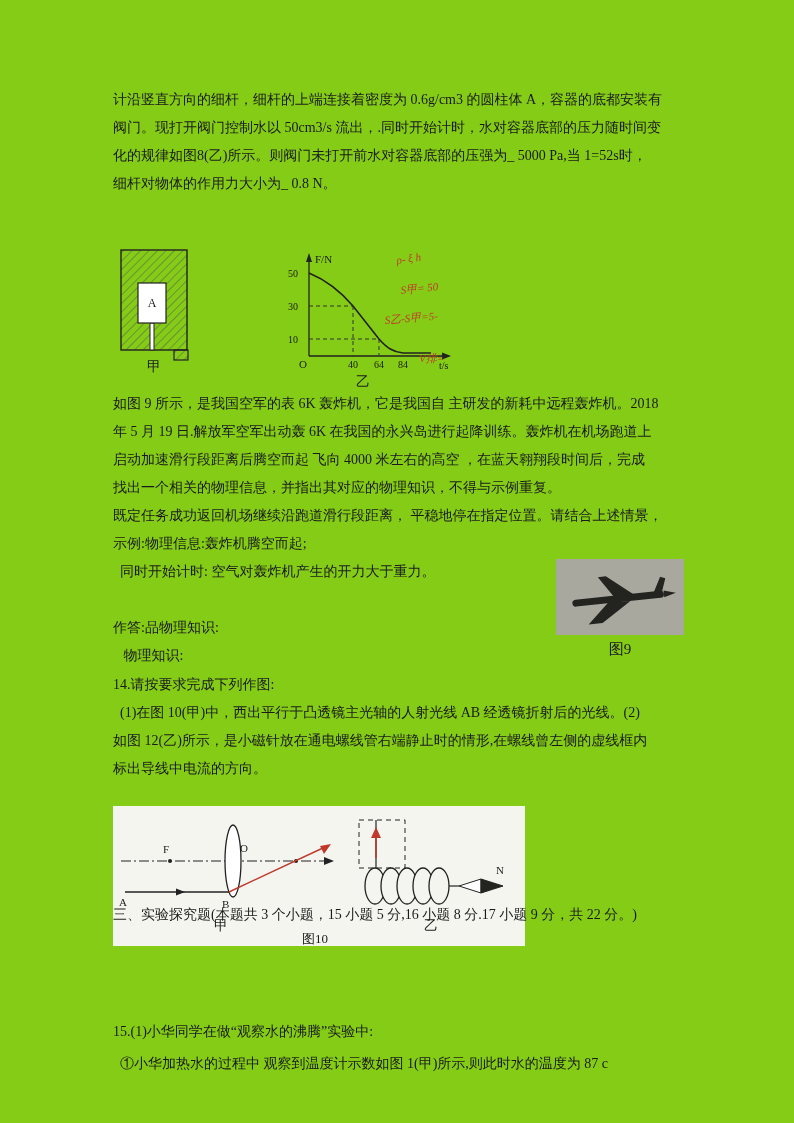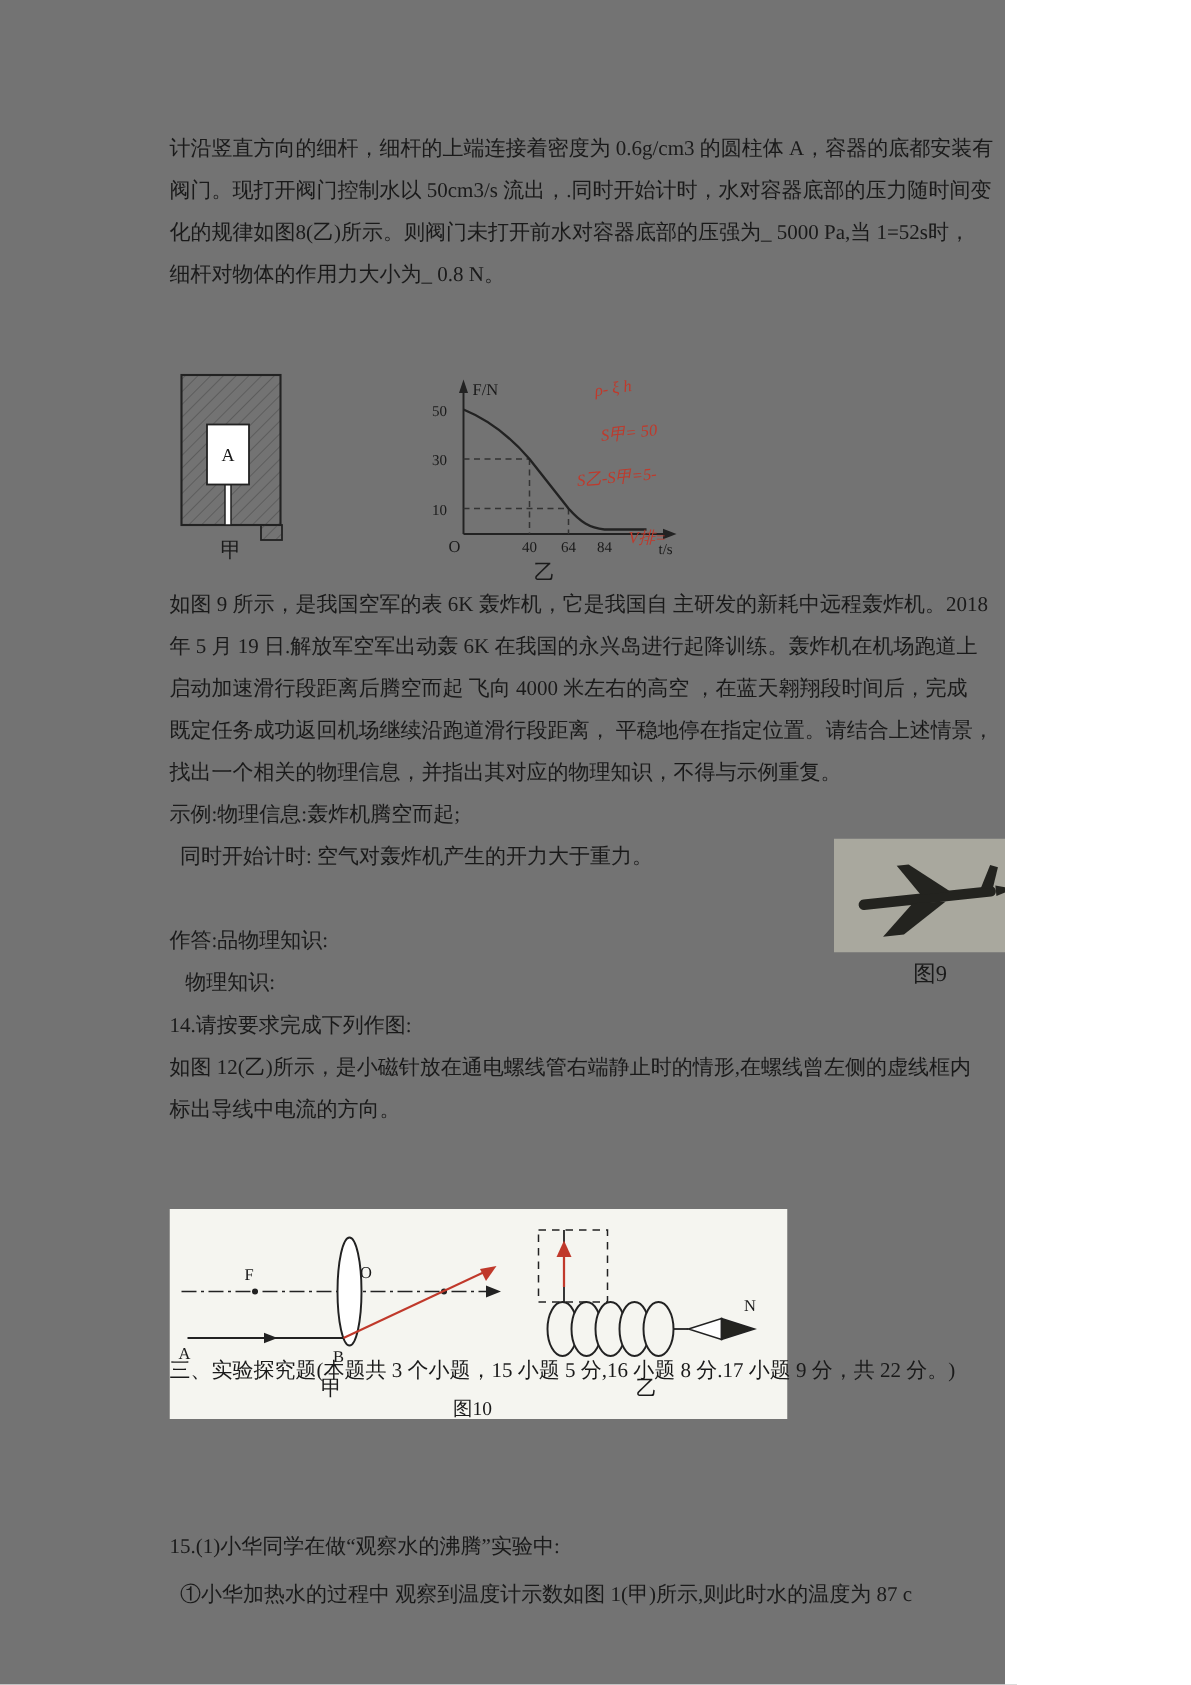--- a/index.html
+++ b/index.html
@@ -1,17 +1,17 @@
 <!DOCTYPE html>
 <html><head>
 <meta charset="utf-8">
 <style>
   html,body { margin:0; padding:0; background:#ffffff; }
   .page {
-    position:relative; width:670px; height:1123px; background:#737373;
+    position:relative; width:794px; height:1123px; background:#84cc16;
     font-family:"Liberation Serif","DejaVu Serif",serif; color:#1a1a1a; overflow:hidden;
   }
   .text-block { position:absolute; }
   .line { white-space:pre; min-height:28px; line-height:28px; font-size:14px; }
   .line.wide { min-height:32px; line-height:32px; }
   .fig { position:absolute;margin-top:14px; }
   svg text { font-family:"Liberation Serif","DejaVu Serif",serif; fill:#1a1a1a; }
   svg text.red { fill:#c0392b; font-style:italic; }
   .photo-caption { text-align:center; font-size:15px; line-height:20px; }
 </style>
@@ -68,22 +68,22 @@
       <text class="red" x="104" y="76" font-size="11" transform="rotate(-5 104 76)">S乙-S甲=5-</text>
       <text class="red" x="138" y="114" font-size="11">V排=</text>
       <text x="82" y="138" font-size="14" text-anchor="middle">乙</text>
     </svg>
   </div>
 
   <div class="text-block" style="left:113px; top:390px; width:576px;">
     <div class="line">如图 9 所示，是我国空军的表 6K 轰炸机，它是我国自 主研发的新耗中远程轰炸机。2018</div>
     <div class="line">年 5 月 19 日.解放军空军出动轰 6K 在我国的永兴岛进行起降训练。轰炸机在机场跑道上</div>
     <div class="line">启动加速滑行段距离后腾空而起 飞向 4000 米左右的高空 ，在蓝天翱翔段时间后，完成</div>
+    <div class="line">找出一个相关的物理信息，并指出其对应的物理知识，不得与示例重复。</div>
     <div class="line">既定任务成功返回机场继续沿跑道滑行段距离， 平稳地停在指定位置。请结合上述情景，</div>
-    <div class="line">找出一个相关的物理信息，并指出其对应的物理知识，不得与示例重复。</div>
     <div class="line">示例:物理信息:轰炸机腾空而起;</div>
     <div class="line">  同时开始计时: 空气对轰炸机产生的开力大于重力。</div>
     <div class="line"></div>
     <div class="line">作答:品物理知识:</div>
     <div class="line">   物理知识:</div>
   </div>
 
   <div class="fig" style="left:556px; top:545px; width:128px;">
     <svg width="128" height="76" viewBox="0 0 128 76">
       <rect x="0" y="0" width="128" height="76" fill="#a9a89e"></rect>
@@ -93,20 +93,21 @@
         <polygon points="52,42 30,62 44,62 74,43" fill="#23231f"></polygon>
         <polygon points="58,37 44,16 52,16 78,37" fill="#23231f"></polygon>
         <polygon points="98,37 106,22 111,24 106,38" fill="#23231f"></polygon>
       </g>
     </svg>
     <div class="photo-caption">图9</div>
   </div>
 
   <div class="text-block" style="left:113px; top:671px; width:576px;">
     <div class="line">14.请按要求完成下列作图:</div>
+    <div class="line">  (1)在图 10(甲)中，西出平行于凸透镜主光轴的人射光线 AB 经透镜折射后的光线。(2)</div>
     <div class="line">如图 12(乙)所示，是小磁针放在通电螺线管右端静止时的情形,在螺线曾左侧的虚线框内</div>
     <div class="line">标出导线中电流的方向。</div>
   </div>
 
   <div class="fig" style="left:113px; top:792px;">
     <svg width="412" height="140" viewBox="0 0 412 140">
       <rect x="0" y="0" width="412" height="140" fill="#f5f5f0"></rect>
 
       <line x1="8" y1="55" x2="214" y2="55" stroke="#222" stroke-width="1.1" stroke-dasharray="10 3 2 3"></line>
       <polygon points="221,55 211,51 211,59" fill="#222"></polygon>

